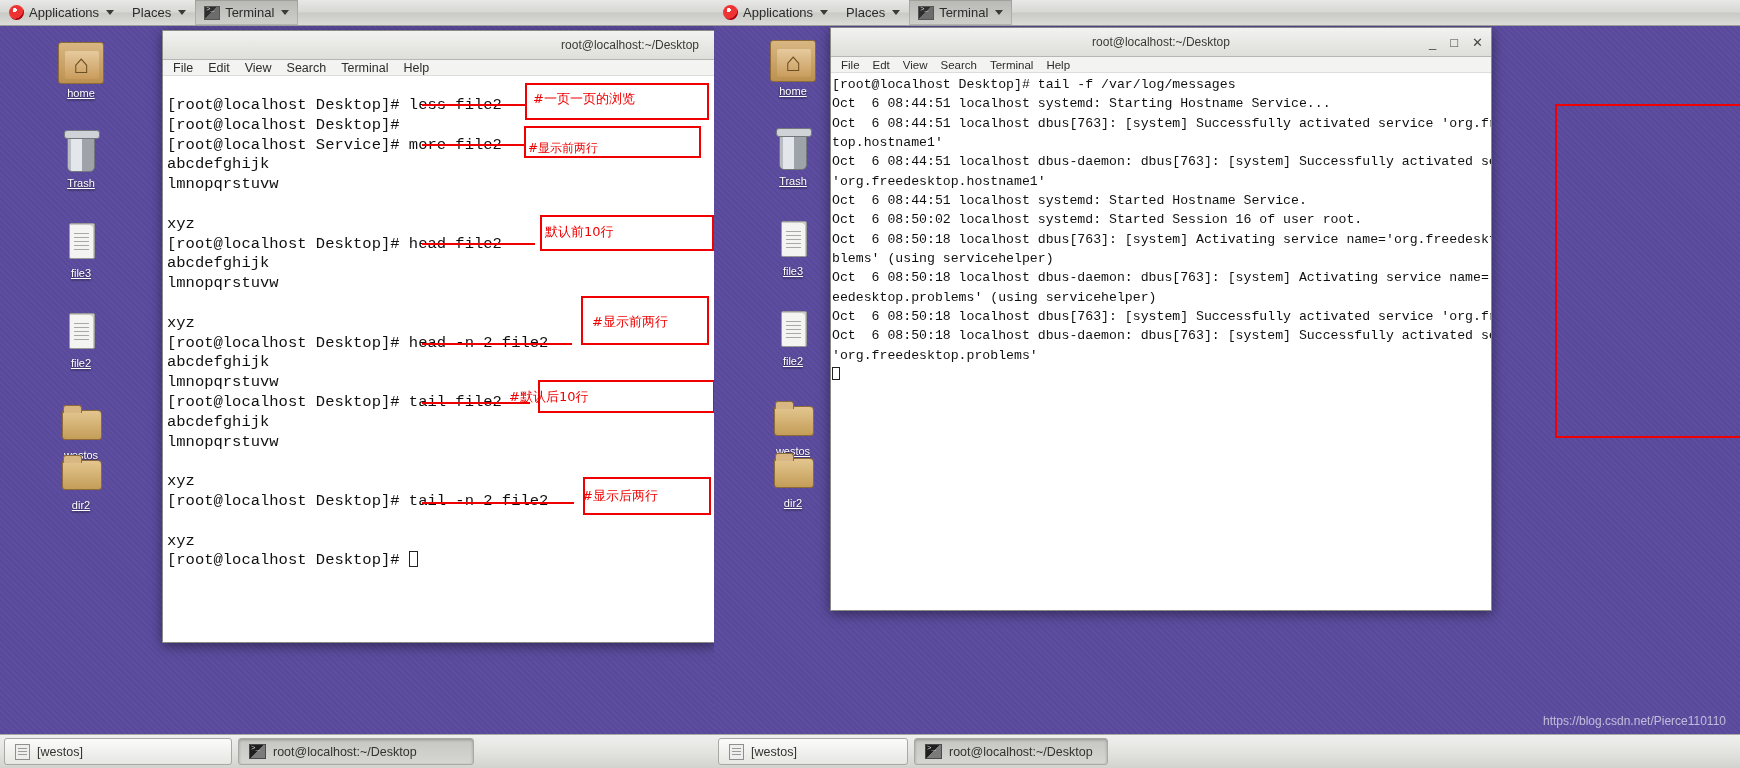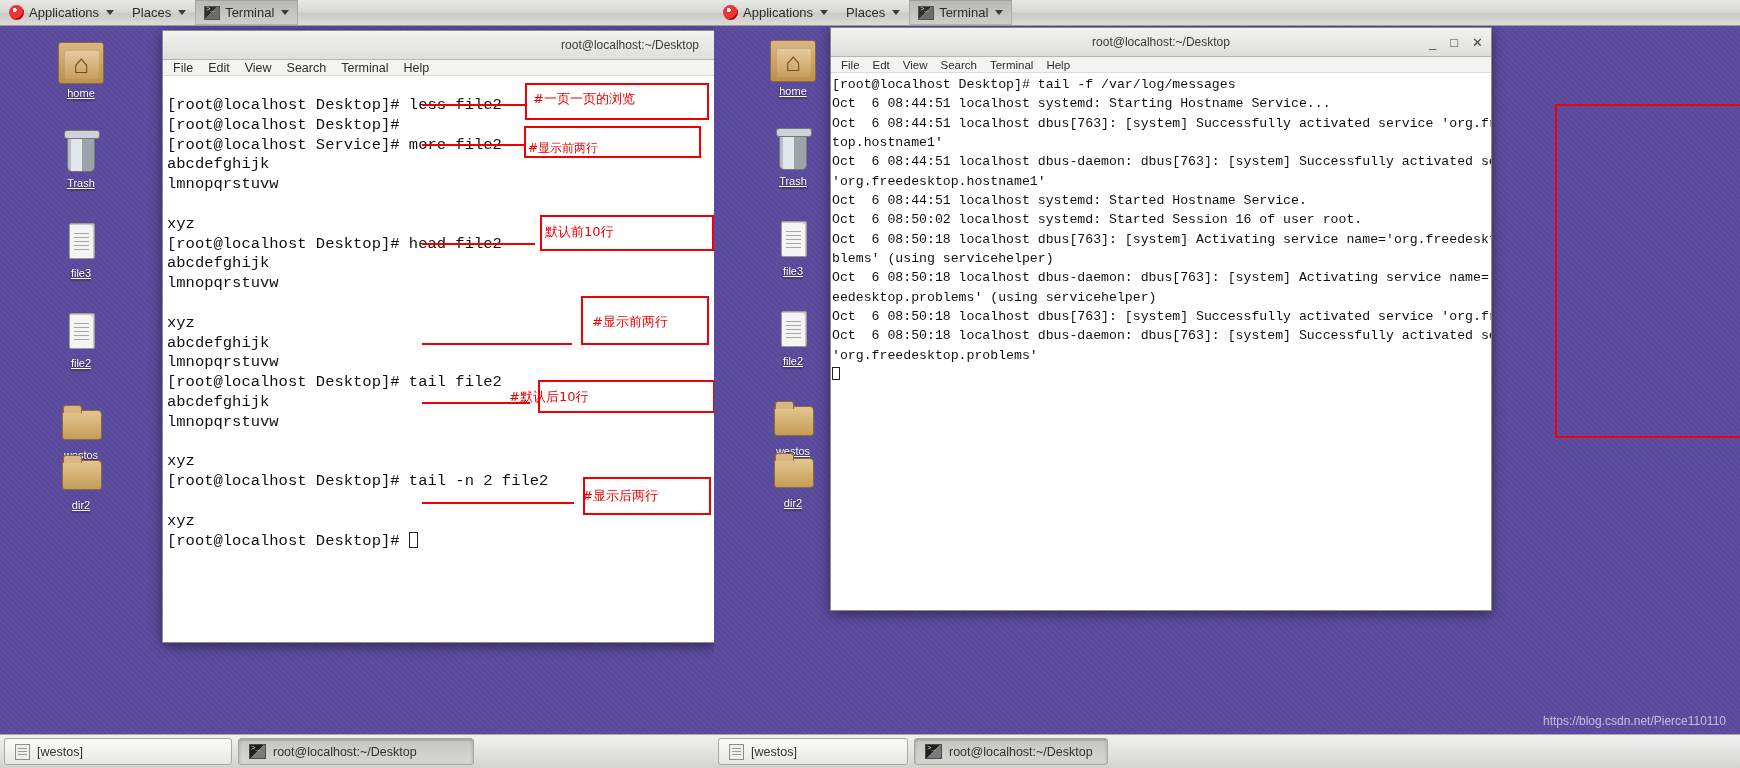--- a/index.html
+++ b/index.html
@@ -318,20 +318,21 @@
         <div class="tline">[root@localhost Service]# more file2</div>
         <div class="tline">abcdefghijk</div>
         <div class="tline">lmnopqrstuvw</div>
         <div class="tline">&nbsp;</div>
         <div class="tline">xyz</div>
         <div class="tline">[root@localhost Desktop]# head file2</div>
         <div class="tline">abcdefghijk</div>
         <div class="tline">lmnopqrstuvw</div>
         <div class="tline">&nbsp;</div>
         <div class="tline">xyz</div>
+        <div class="tline">[root@localhost Desktop]# head -n 2 file2</div>
         <div class="tline">abcdefghijk</div>
         <div class="tline">lmnopqrstuvw</div>
         <div class="tline">[root@localhost Desktop]# tail file2</div>
         <div class="tline">abcdefghijk</div>
         <div class="tline">lmnopqrstuvw</div>
         <div class="tline">&nbsp;</div>
         <div class="tline">xyz</div>
         <div class="tline">[root@localhost Desktop]# tail -n 2 file2</div>
         <div class="tline">&nbsp;</div>
         <div class="tline">xyz</div>

